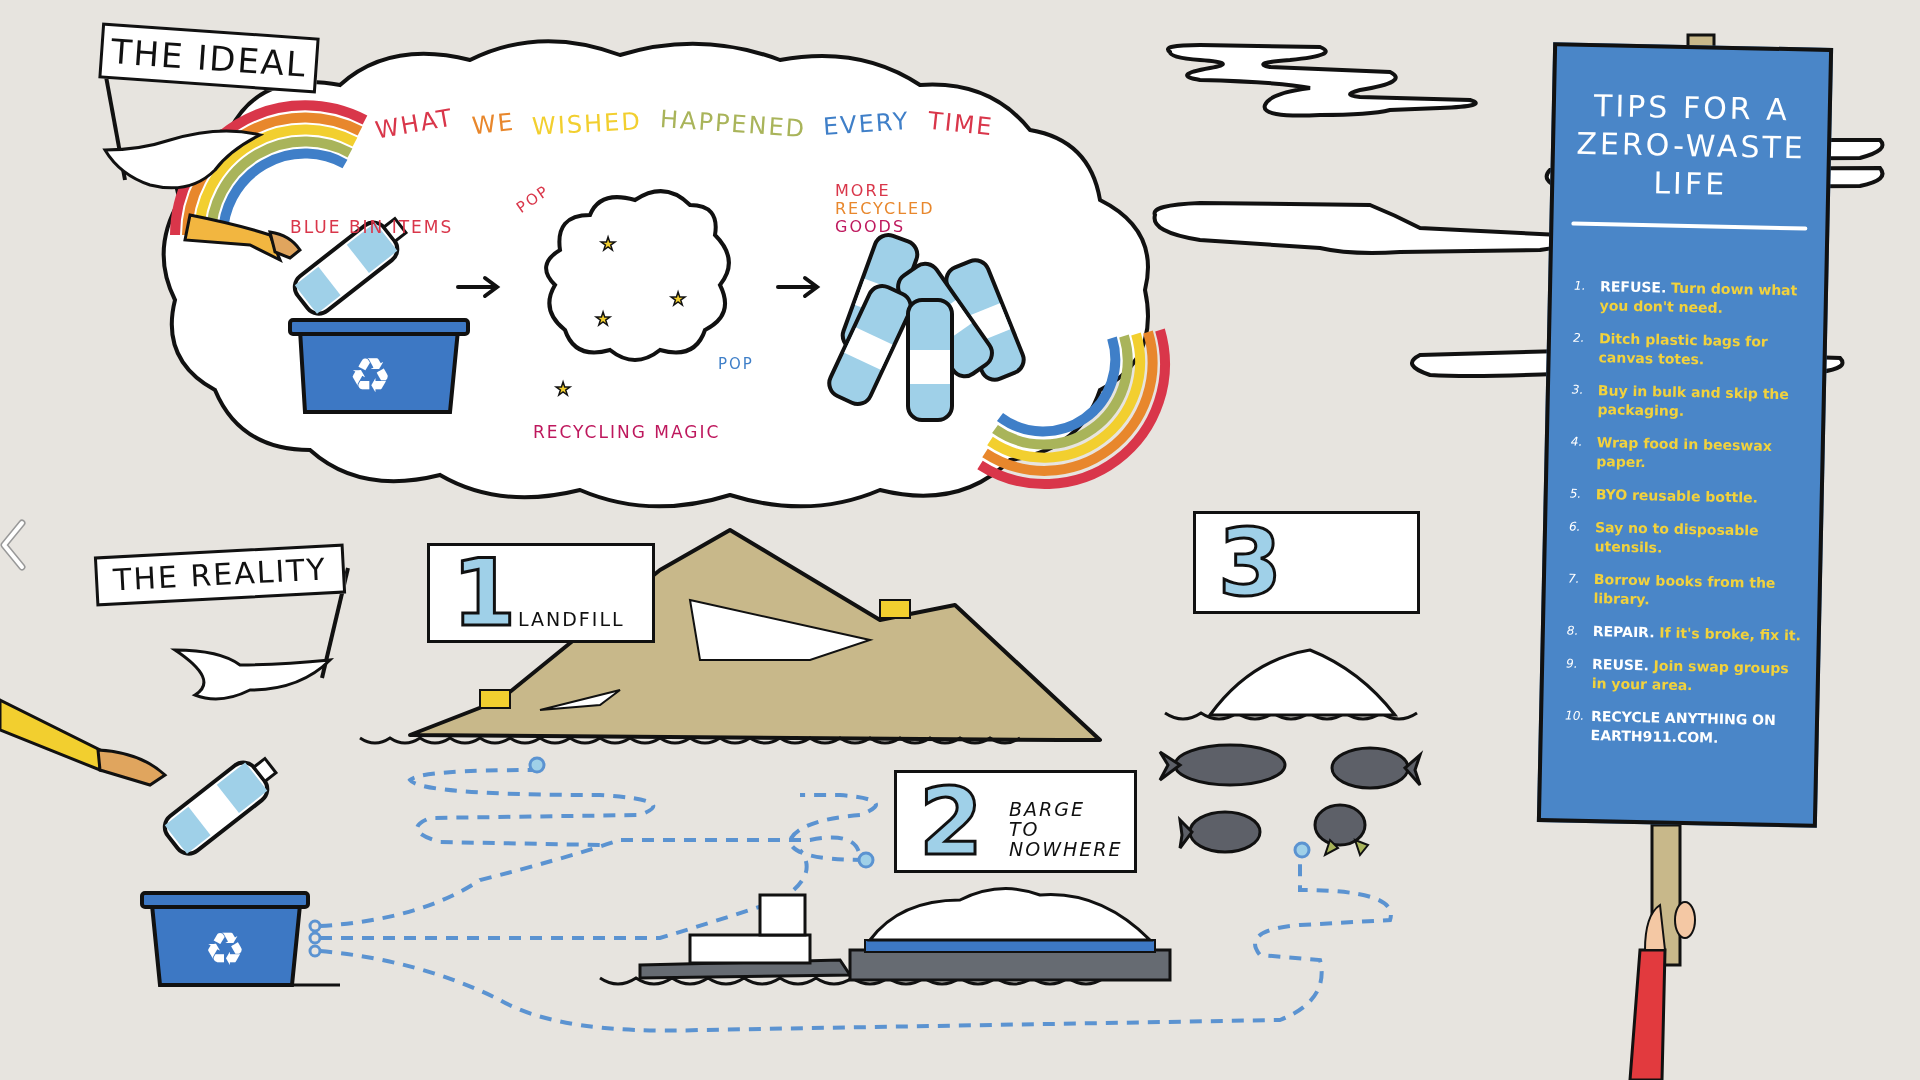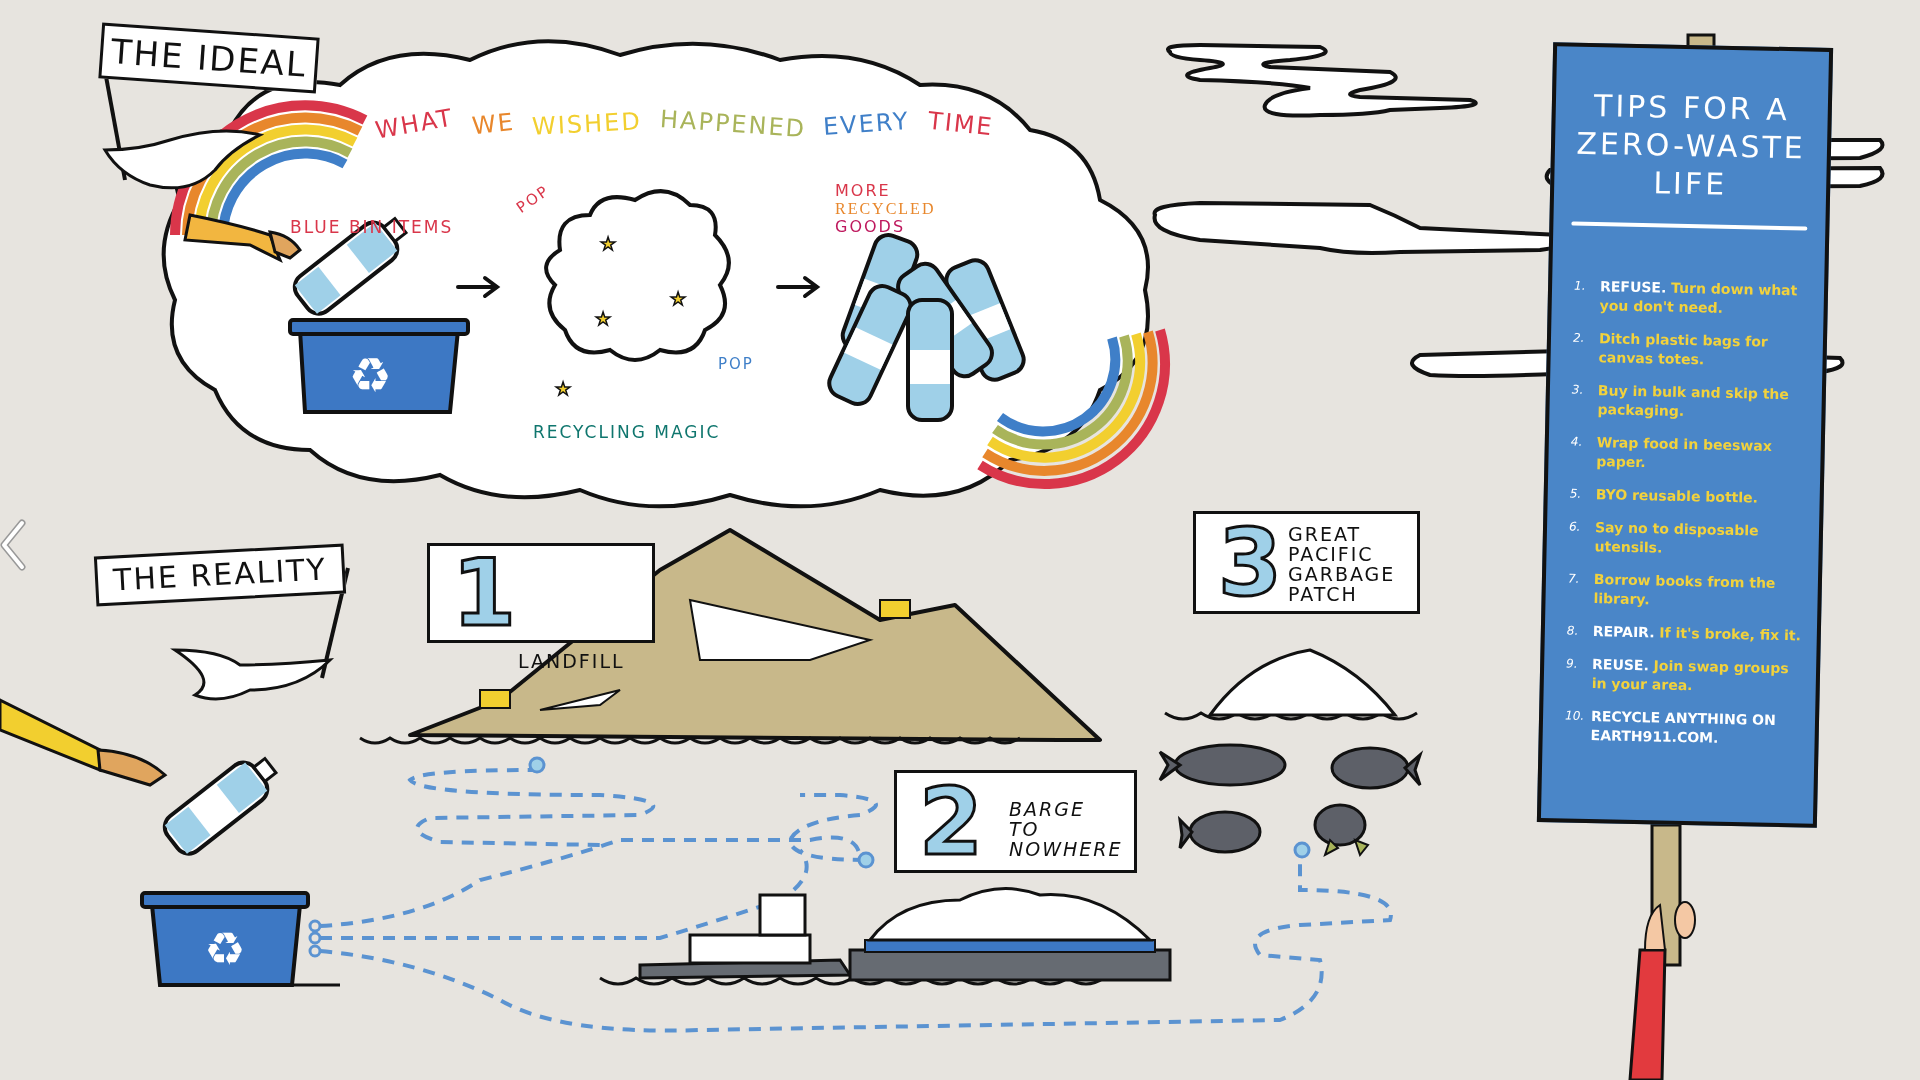--- a/index.html
+++ b/index.html
@@ -205,55 +205,49 @@
 <div class="abs hand" style="left:375px;top:110px;width:560px;font-size:24px;text-align:center;white-space:nowrap;">
   <span class="rainbow-word" style="color:#d9364a;transform:rotate(-10deg);margin-right:8px;">WHAT</span>
   <span class="rainbow-word" style="color:#e8872c;transform:rotate(-6deg);margin-right:8px;">WE</span>
   <span class="rainbow-word" style="color:#f2cf2f;transform:rotate(-3deg);margin-right:8px;">WISHED</span>
   <span class="rainbow-word" style="color:#a9b45a;transform:rotate(4deg);margin-right:8px;">HAPPENED</span>
   <span class="rainbow-word" style="color:#3f7fc8;transform:rotate(-4deg);margin-right:8px;">EVERY</span>
   <span class="rainbow-word" style="color:#d9364a;transform:rotate(6deg);">TIME</span>
 </div>
 
 <div class="abs hand" style="left:290px;top:182px;font-size:17px;color:#d9364a;margin-top:35px;">BLUE BIN ITEMS</div>
-<div class="abs hand" style="left:533px;top:422px;font-size:17px;color:#0f766e;">RECYCLING MAGIC</div>
+<div class="abs hand" style="left:533px;top:422px;font-size:17px;color:#be185d;">RECYCLING MAGIC</div>
 <div class="abs hand" style="left:515px;top:190px;font-size:15px;color:#d9364a;transform:rotate(-35deg);">POP</div>
 <div class="abs hand" style="left:718px;top:355px;font-size:15px;color:#3f7fc8;">POP</div>
 <div class="abs hand" style="left:835px;top:182px;width:120px;font-size:16px;line-height:18px;text-align:left;color:#d9364a;">
   <div>MORE</div>
-  <div style="color:#e8872c;font-family:Liberation Serif, serif;">RECYCLED</div>
+  <div style="color:#e8872c;">RECYCLED</div>
   <div style="color:#be185d;">GOODS</div>
 </div>
 
 <div class="abs" style="left:95px;top:550px;width:250px;height:50px;background:#fff;border:3px solid #111;transform:rotate(-3deg);box-sizing:border-box;text-align:center;">
   <span class="banner-text hand" style="font-size:30px;line-height:44px;">THE REALITY</span>
 </div>
 
 <div class="label-box" style="left:427px;top:543px;width:228px;height:100px;">
   <div class="big-num" style="left:22px;top:2px;">1</div>
-  <div class="box-label" style="left:88px;top:62px;margin-top:42px;">LANDFILL</div>
+  <div class="box-label" style="left:88px;top:62px;">LANDFILL</div>
 </div>
 
 <div class="label-box" style="left:894px;top:770px;width:243px;height:103px;">
   <div class="big-num" style="left:22px;top:4px;">2</div>
   <div class="box-label" style="left:112px;top:26px;line-height:20px;font-style:italic;">
     <div>BARGE</div>
     <div>TO</div>
     <div>NOWHERE</div>
   </div>
 </div>
 
 <div class="label-box" style="left:1193px;top:511px;width:227px;height:103px;">
   <div class="big-num" style="left:22px;top:4px;">3</div>
-  <div class="box-label" style="left:92px;top:10px;line-height:20px;">
-    <div>GREAT</div>
-    <div>PACIFIC</div>
-    <div>GARBAGE</div>
-    <div>PATCH</div>
-  </div>
 </div>
 
 <div class="sign">
   <div class="sign-title hand">
     <div>TIPS FOR A</div>
     <div>ZERO-WASTE</div>
     <div>LIFE</div>
   </div>
   <div class="sign-rule"></div>
   <ul class="tips">

